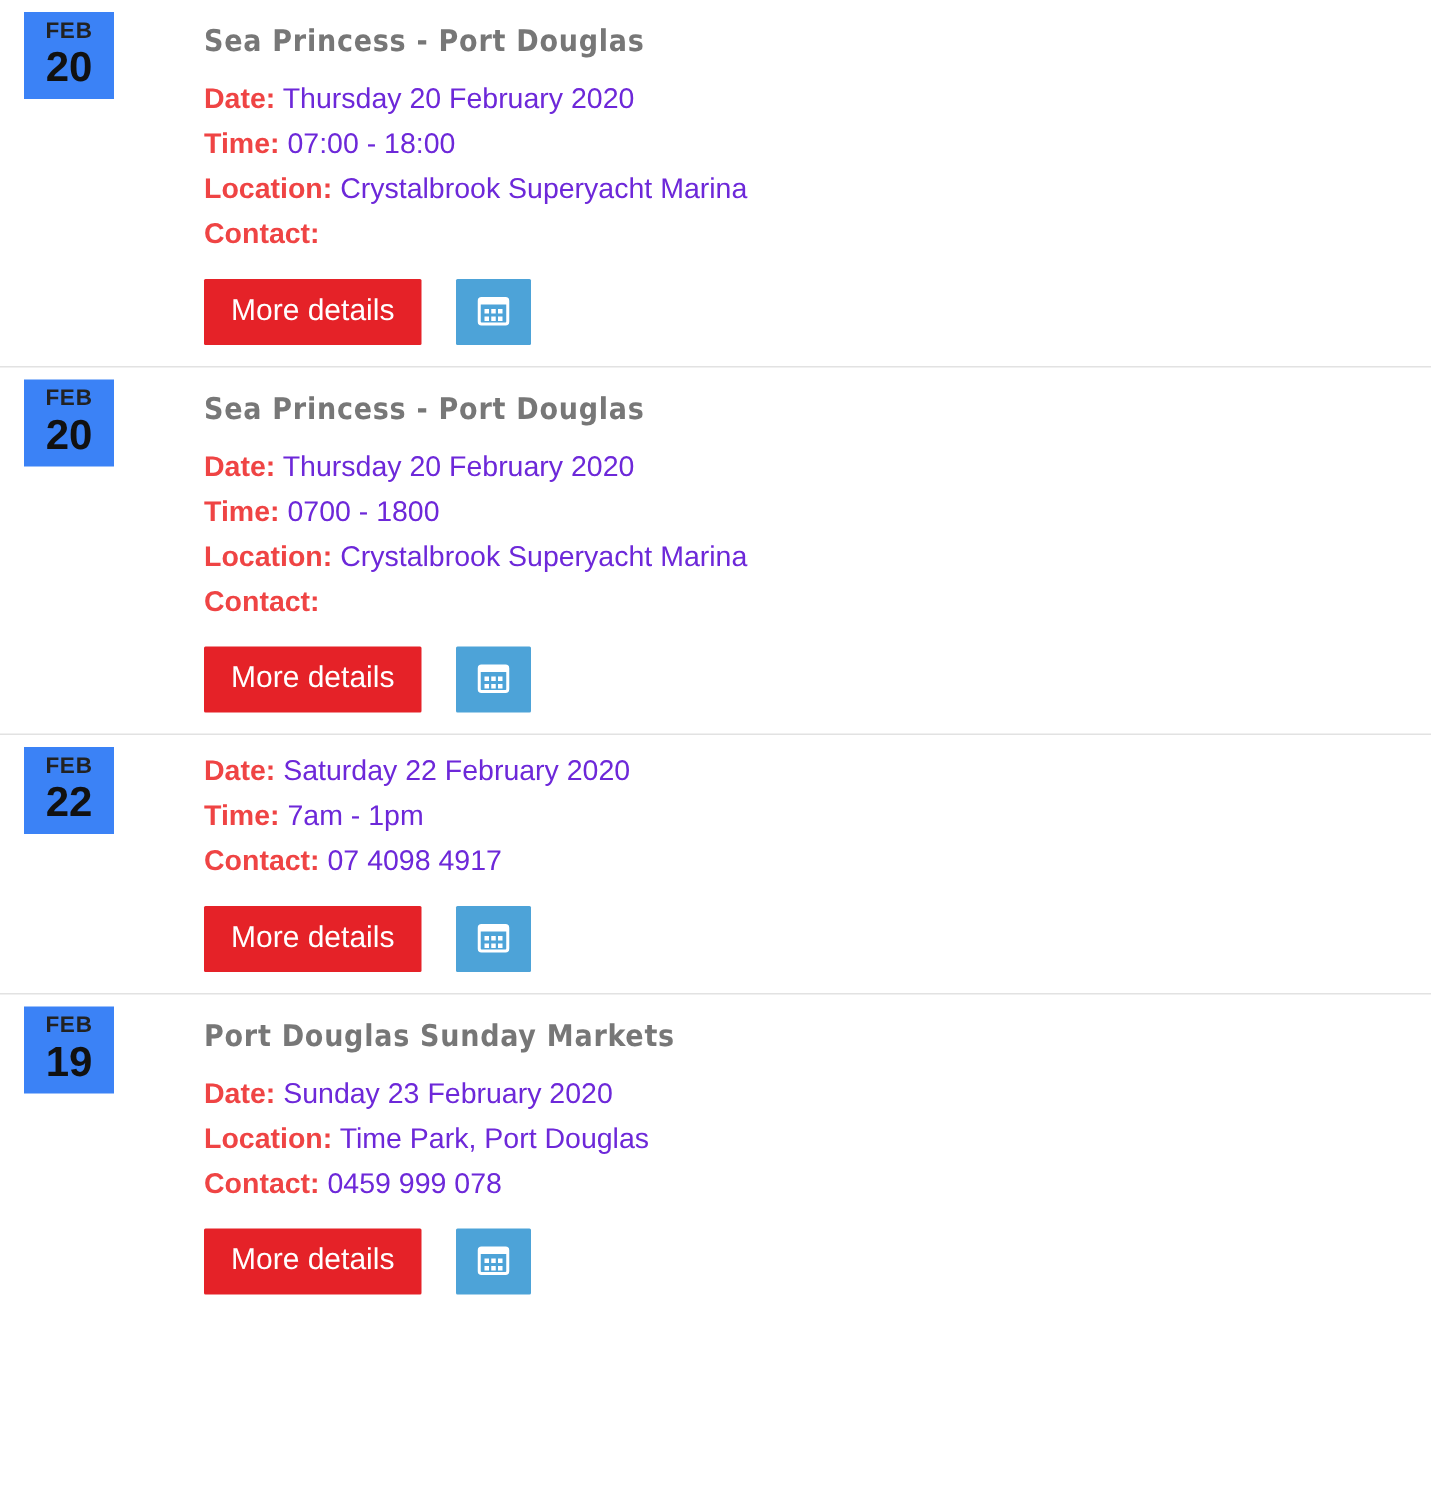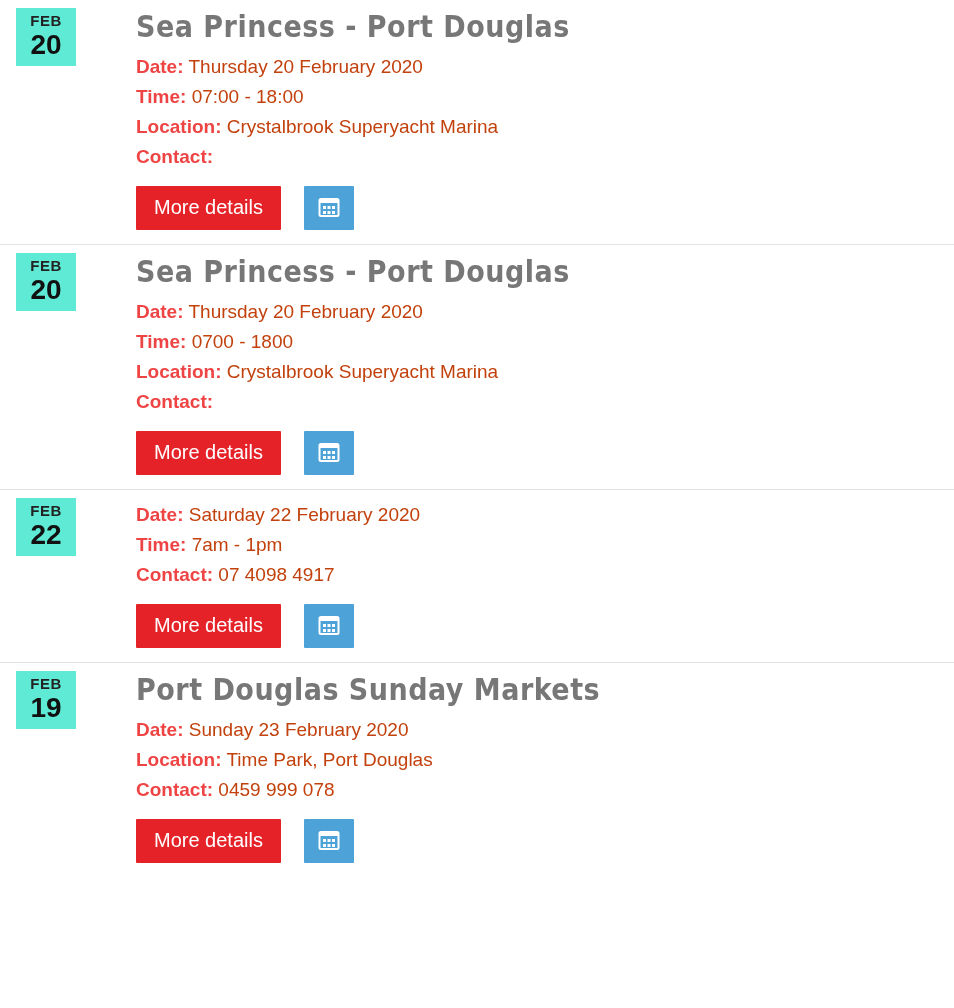--- a/index.html
+++ b/index.html
@@ -31,21 +31,21 @@
     align-items: flex-start;
     padding-top: 8px;
     padding-bottom: 14px;
     width: 100%;
   }
   .date-badge {
     flex: 0 0 auto;
     width: 60px;
     margin-left: 16px;
     margin-right: 60px;
-    background: #5eead4;
+    background: #3b82f6;
     text-align: center;
     padding: 4px 0 6px 0;
     box-sizing: border-box;
   }
   .date-badge .month {
     display: block;
     font-size: 15px;
     font-weight: bold;
     letter-spacing: 0.5px;
     color: #222222;
@@ -57,39 +57,39 @@
     font-weight: bold;
     color: #111111;
     line-height: 30px;
   }
   .event-content {
     flex: 1 1 auto;
     padding-top: 2px;
   }
   .event-title {
     font-family: "DejaVu Sans Condensed", "Liberation Sans Narrow", "Liberation Sans", sans-serif;
-    font-size: 30px;
+    font-size: 20px;
     font-weight: bold;
     color: #777777;
     letter-spacing: 0.5px;
     line-height: 34px;
     margin: 0 0 8px 0;
   }
   .meta-line {
     font-size: 19px;
     line-height: 30px;
     color: #222222;
   }
   .meta-label {
     font-weight: bold;
     color: #ef4444;
   }
   .meta-value {
     font-weight: normal;
-    color: #c2410c;
+    color: #6d28d9;
   }
   .actions {
     margin-top: 14px;
     display: flex;
     align-items: stretch;
     gap: 23px;
   }
   .btn-details {
     background: #e52228;
     color: #ffffff;

